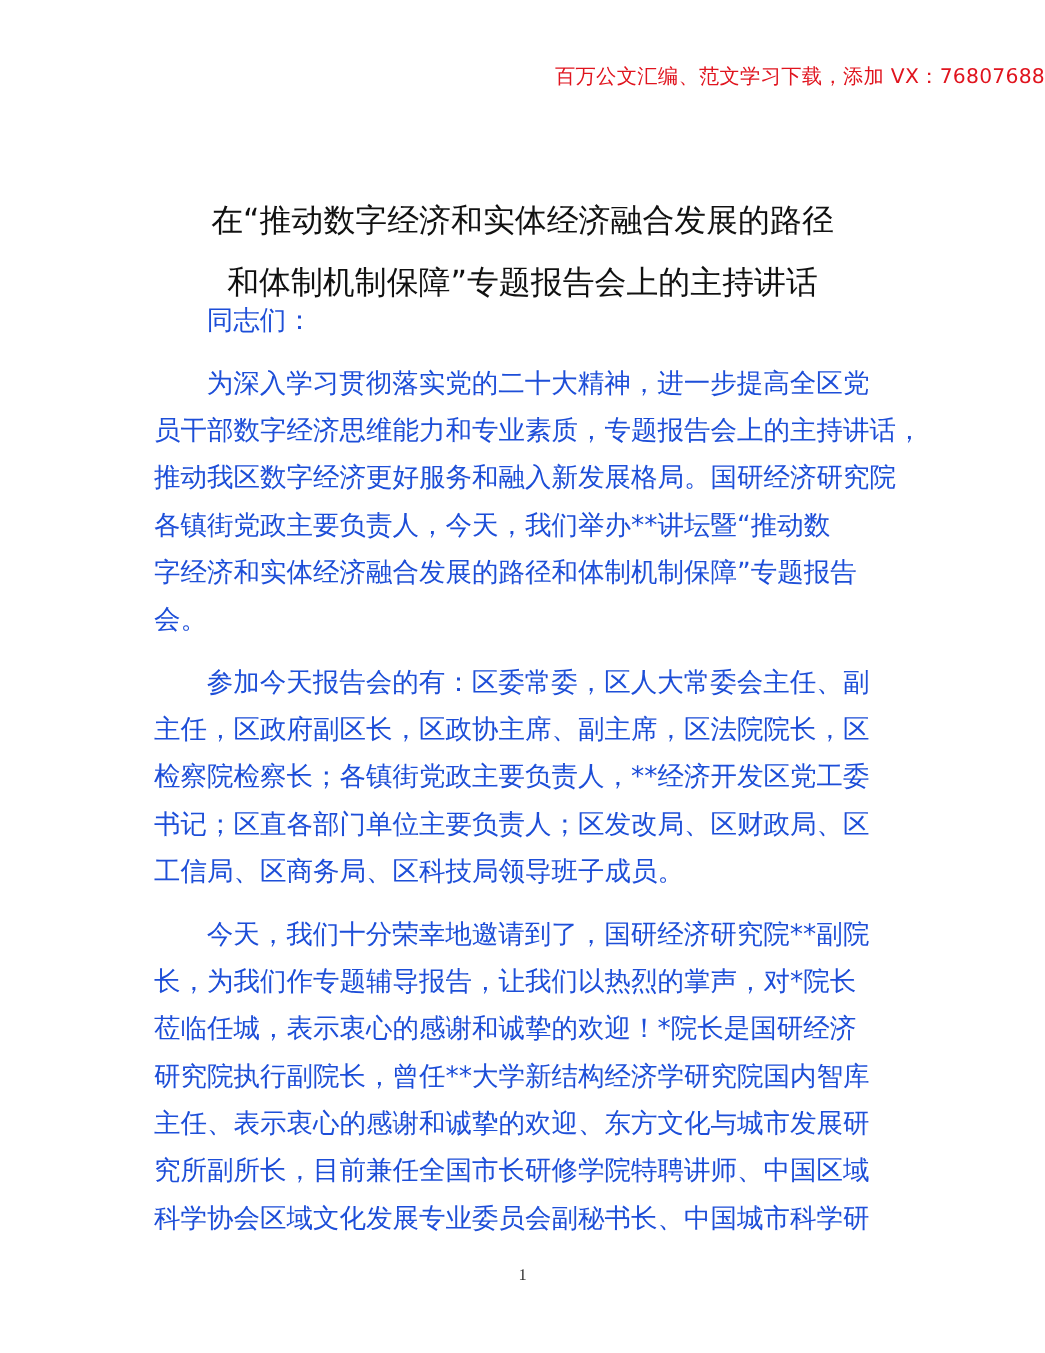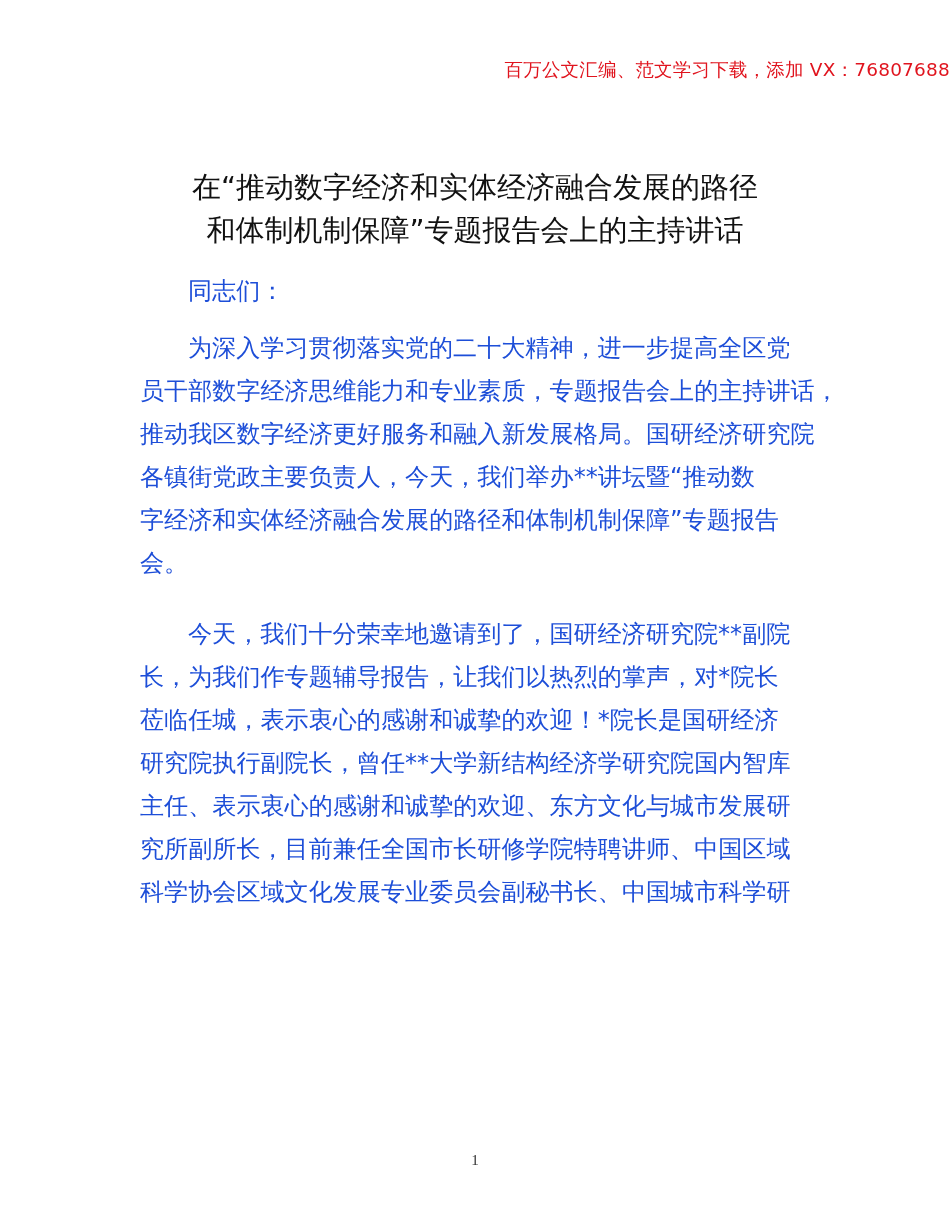--- a/index.html
+++ b/index.html
@@ -42,20 +42,21 @@
       text-align: center;
       font-size: 29px;
       line-height: 43px;
       font-weight: normal;
       color: #111111;
       margin: 0;
     }
     .doc-title .tline {
       display: block;
       white-space: nowrap;
+      margin-top: 13px;
     }
     .body-text {
       position: absolute;
       left: 140px;
       top: 270px;
       width: 676px;
       font-size: 24.1px;
       line-height: 43px;
       color: #1d4ed8;
     }
@@ -100,20 +101,27 @@
     <div>
       <span class="line indent">为深入学习贯彻落实党的二十大精神，进一步提高全区党</span>
       <span class="line">员干部数字经济思维能力和专业素质，专题报告会上的主持讲话，</span>
       <span class="line">推动我区数字经济更好服务和融入新发展格局。国研经济研究院</span>
       <span class="line">各镇街党政主要负责人，今天，我们举办**讲坛暨“推动数</span>
       <span class="line">字经济和实体经济融合发展的路径和体制机制保障”专题报告</span>
       <span class="line">会。</span>
     </div>
     <div class="para-gap"></div>
 
+    <div>
+      <span class="line indent">参加今天报告会的有：区委常委，区人大常委会主任、副</span>
+      <span class="line">主任，区政府副区长，区政协主席、副主席，区法院院长，区</span>
+      <span class="line">检察院检察长；各镇街党政主要负责人，**经济开发区党工委</span>
+      <span class="line">书记；区直各部门单位主要负责人；区发改局、区财政局、区</span>
+      <span class="line">工信局、区商务局、区科技局领导班子成员。</span>
+    </div>
     <div class="para-gap"></div>
 
     <div>
       <span class="line indent">今天，我们十分荣幸地邀请到了，国研经济研究院**副院</span>
       <span class="line">长，为我们作专题辅导报告，让我们以热烈的掌声，对*院长</span>
       <span class="line">莅临任城，表示衷心的感谢和诚挚的欢迎！*院长是国研经济</span>
       <span class="line">研究院执行副院长，曾任**大学新结构经济学研究院国内智库</span>
       <span class="line">主任、表示衷心的感谢和诚挚的欢迎、东方文化与城市发展研</span>
       <span class="line">究所副所长，目前兼任全国市长研修学院特聘讲师、中国区域</span>
       <span class="line">科学协会区域文化发展专业委员会副秘书长、中国城市科学研</span>

